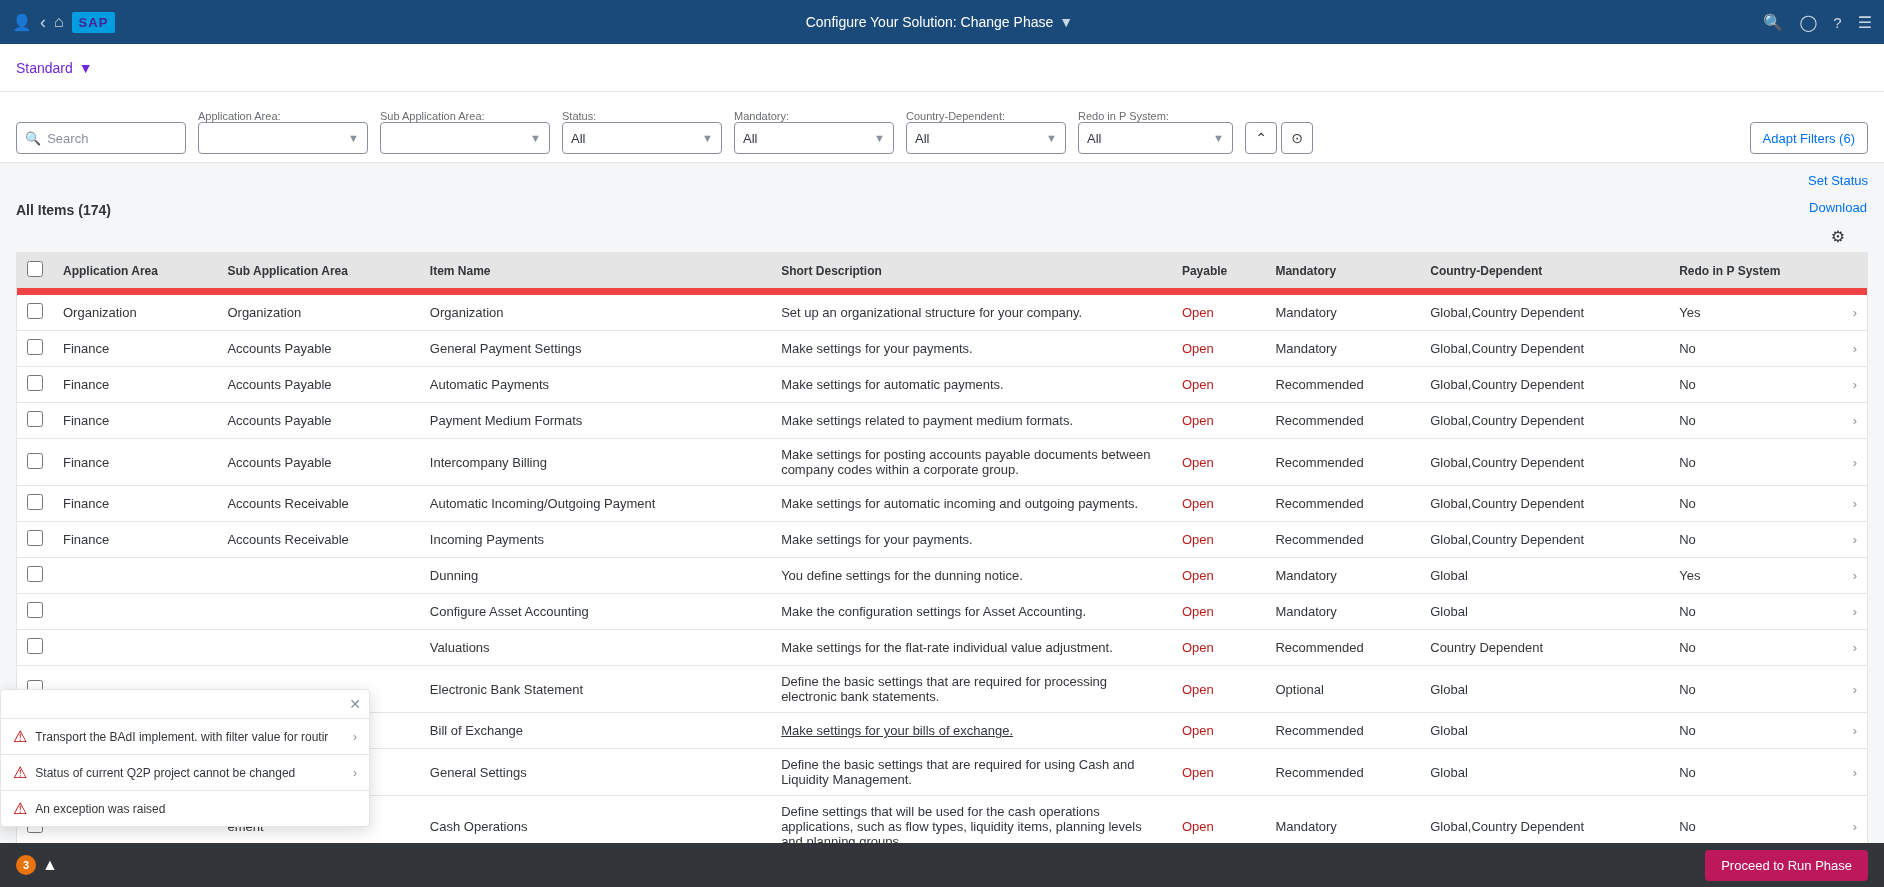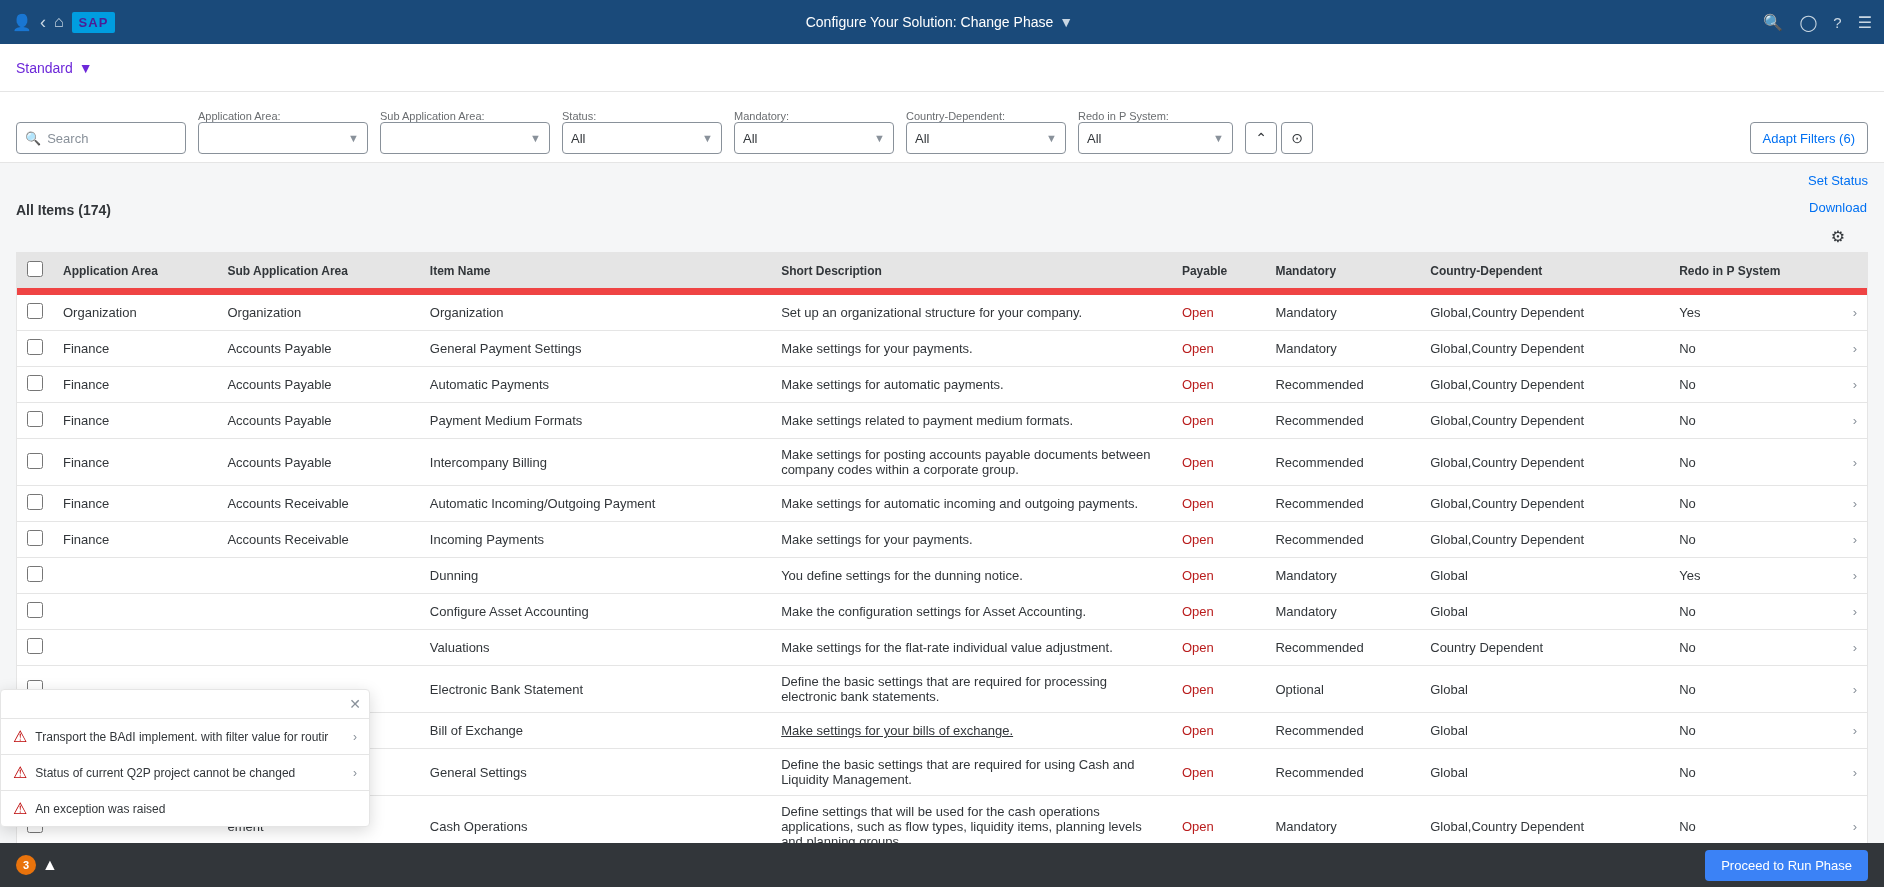--- a/index.html
+++ b/index.html
@@ -216,21 +216,21 @@
       border-radius: 50%;
       width: 20px;
       height: 20px;
       display: flex;
       align-items: center;
       justify-content: center;
       font-size: 11px;
       font-weight: bold;
     }
     .proceed-btn {
-      background: #3b82f6;
+      background: #be185d;
       color: #fff;
       border: none;
       border-radius: 4px;
       padding: 8px 16px;
       font-size: 13px;
       cursor: pointer;
       font-weight: 500;
     }
 
     

